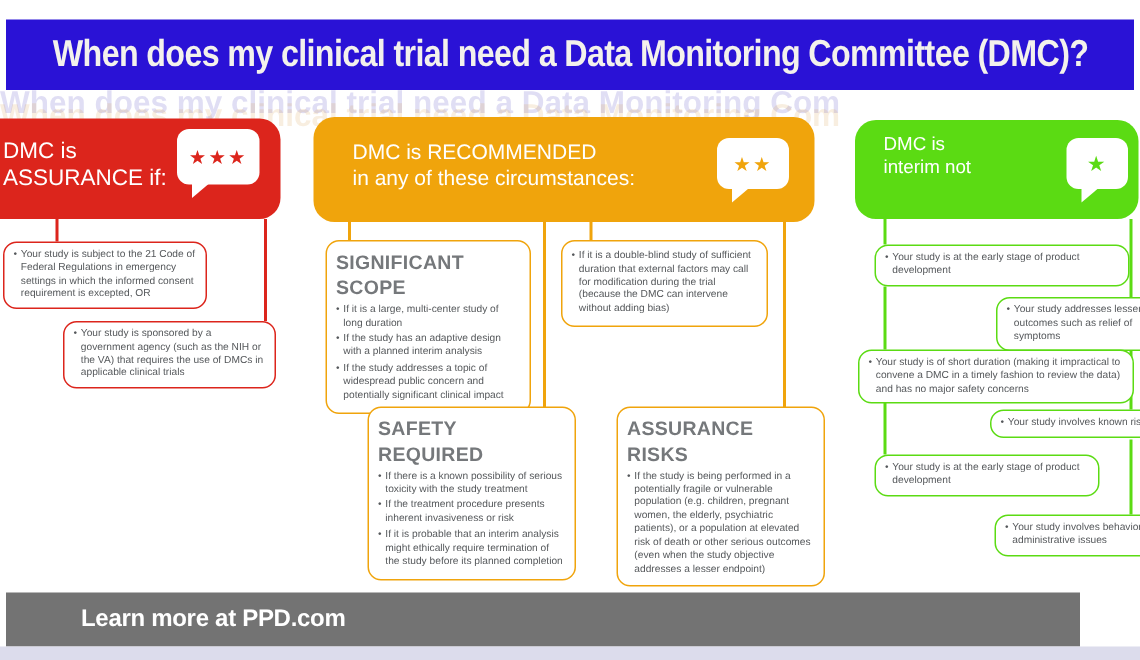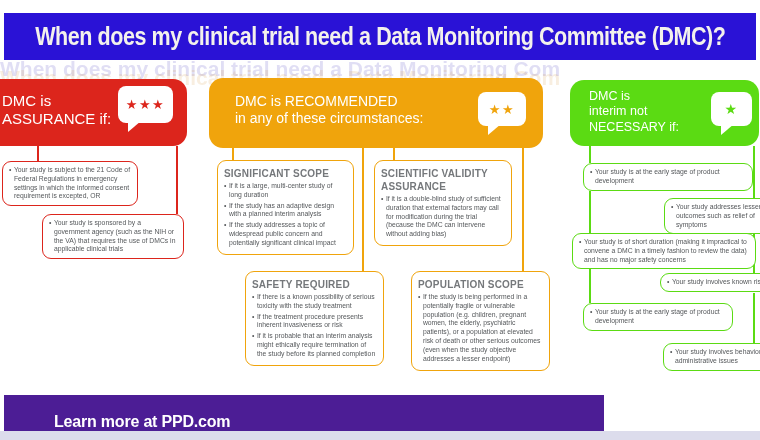--- a/index.html
+++ b/index.html
@@ -54,29 +54,29 @@
   .vl-amber { background:#f0a40c; }
   .vl-green { background:#5bdb13; }
   
   .card {
     position:absolute; background:#fff; border-radius:9px;
     color:#55585b; font-size:6.8px; line-height:1.3; padding:4px 6px;
   }
   .card.red   { border:1.5px solid #dc251c; }
   .card.amber { border:1.5px solid #f0a40c; padding:6px 6px; }
   .card.green { border:1.5px solid #5bdb13; }
-  .card .hd { font-size:10px; font-weight:bold; color:#75787b; letter-spacing:0.2px; margin-bottom:2px; }
+  .card .hd { font-size:13px; font-weight:bold; color:#75787b; letter-spacing:0.2px; margin-bottom:2px; }
   .brow { display:flex; }
   .brow .bu { margin-right:2.5px; }
   .brow + .brow { margin-top:2px; }
   .nowrap { white-space:nowrap; }
   
   .footer {
-    position:absolute; left:4px; top:395px; width:600px; height:36px;
-    background:#4c1d95; color:#fff; display:flex; align-items:flex-end;
+    position:absolute; left:4px; top:395px; width:716px; height:36px;
+    background:#737373; color:#fff; display:flex; align-items:center;
   }
   .footer .cta { margin-left:50px; font-size:16px; font-weight:bold; letter-spacing:-0.2px; }
   .footer .logo {
     position:absolute; right:22px; top:4px; font-size:27px; font-weight:bold;
     font-style:italic; letter-spacing:-1px;
   }
   .footer .logo sup { font-size:8px; font-style:normal; vertical-align:super; }
   .bottom-strip { position:absolute; left:0; top:431px; width:760px; height:9px; background:#dcdcec; }
 </style>
 </head>
@@ -139,21 +139,20 @@
         <span class="bu">•</span>
         <span>If the study has an adaptive design with a planned interim analysis</span>
       </div>
     <div class="brow">
         <span class="bu">•</span>
         <span>If the study addresses a topic of widespread public concern and potentially significant clinical impact</span>
       </div>
   </div>
 
   <div class="card amber" style="left:374px; top:160px; width:138px;">
-    <div class="hd">SCIENTIFIC VALIDITY ASSURANCE</div>
     <div class="brow">
         <span class="bu">•</span>
         <span>If it is a double-blind study of sufficient duration that external factors may call for modification during the trial (because the DMC can intervene without adding bias)</span>
       </div>
   </div>
 
   <div class="card amber" style="left:245px; top:271px; width:139px;">
     <div class="hd">SAFETY REQUIRED</div>
     <div class="brow">
         <span class="bu">•</span>
@@ -163,32 +162,31 @@
         <span class="bu">•</span>
         <span>If the treatment procedure presents inherent invasiveness or risk</span>
       </div>
     <div class="brow">
         <span class="bu">•</span>
         <span>If it is probable that an interim analysis might ethically require termination of the study before its planned completion</span>
       </div>
   </div>
 
   <div class="card amber" style="left:411px; top:271px; width:139px;">
-    <div class="hd">POPULATION SCOPE</div>
+    <div class="hd">ASSURANCE RISKS</div>
     <div class="brow">
         <span class="bu">•</span>
         <span>If the study is being performed in a potentially fragile or vulnerable population (e.g. children, pregnant women, the elderly, psychiatric patients), or a population at elevated risk of death or other serious outcomes (even when the study objective addresses a lesser endpoint)</span>
       </div>
   </div>
 
   <div class="col-head head-green">
     <div class="lines">
       <div><span class="b">DMC</span><span> is</span></div>
       <div>interim not</div>
-      <div><span class="b">NECESSARY</span><span> if:</span></div>
     </div>
     <div class="bubble">
       <span class="stars">★</span>
     </div>
   </div>
   <div class="vline vl-green" style="left:589px; top:146px; height:17px;"></div>
   <div class="vline vl-green" style="left:589px; top:191px; height:42px;"></div>
   <div class="vline vl-green" style="left:589px; top:266px; height:37px;"></div>
   <div class="vline vl-green" style="left:753px; top:146px; height:52px;"></div>
   <div class="vline vl-green" style="left:753px; top:226px; height:47px;"></div>

